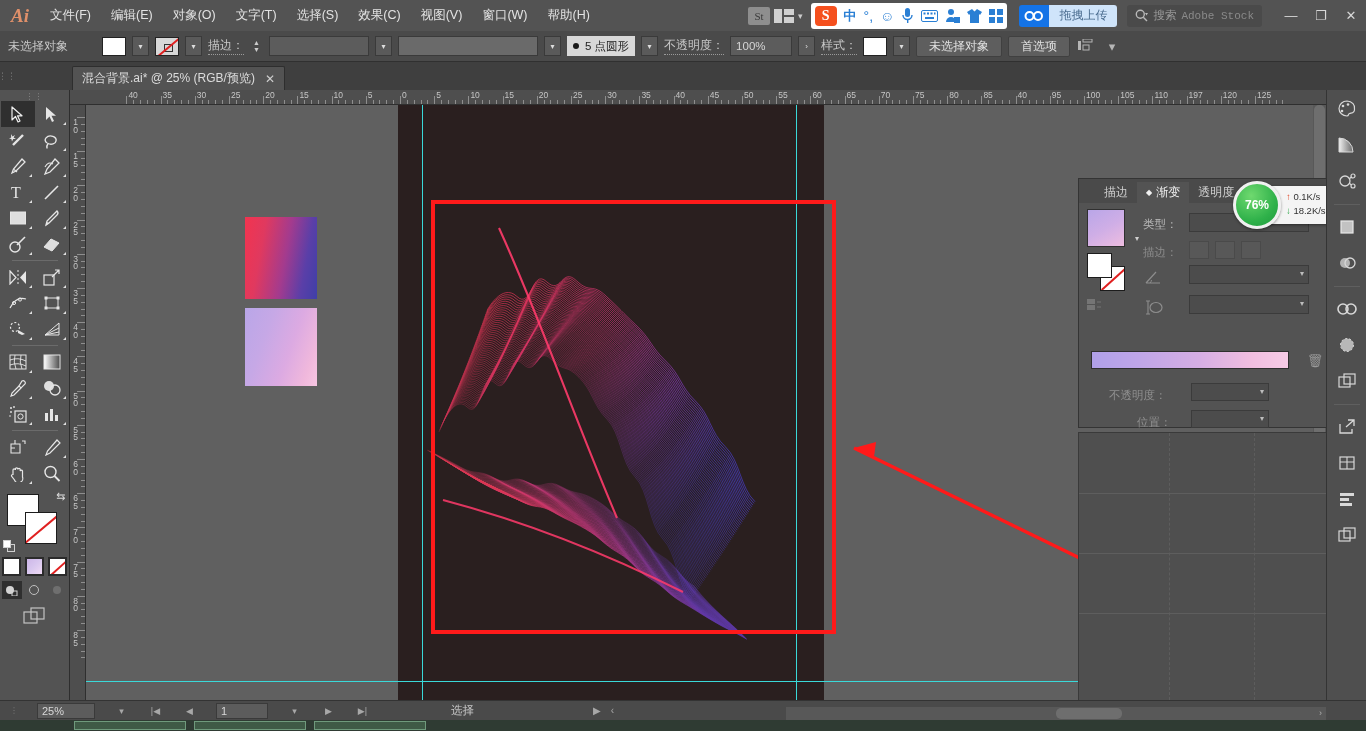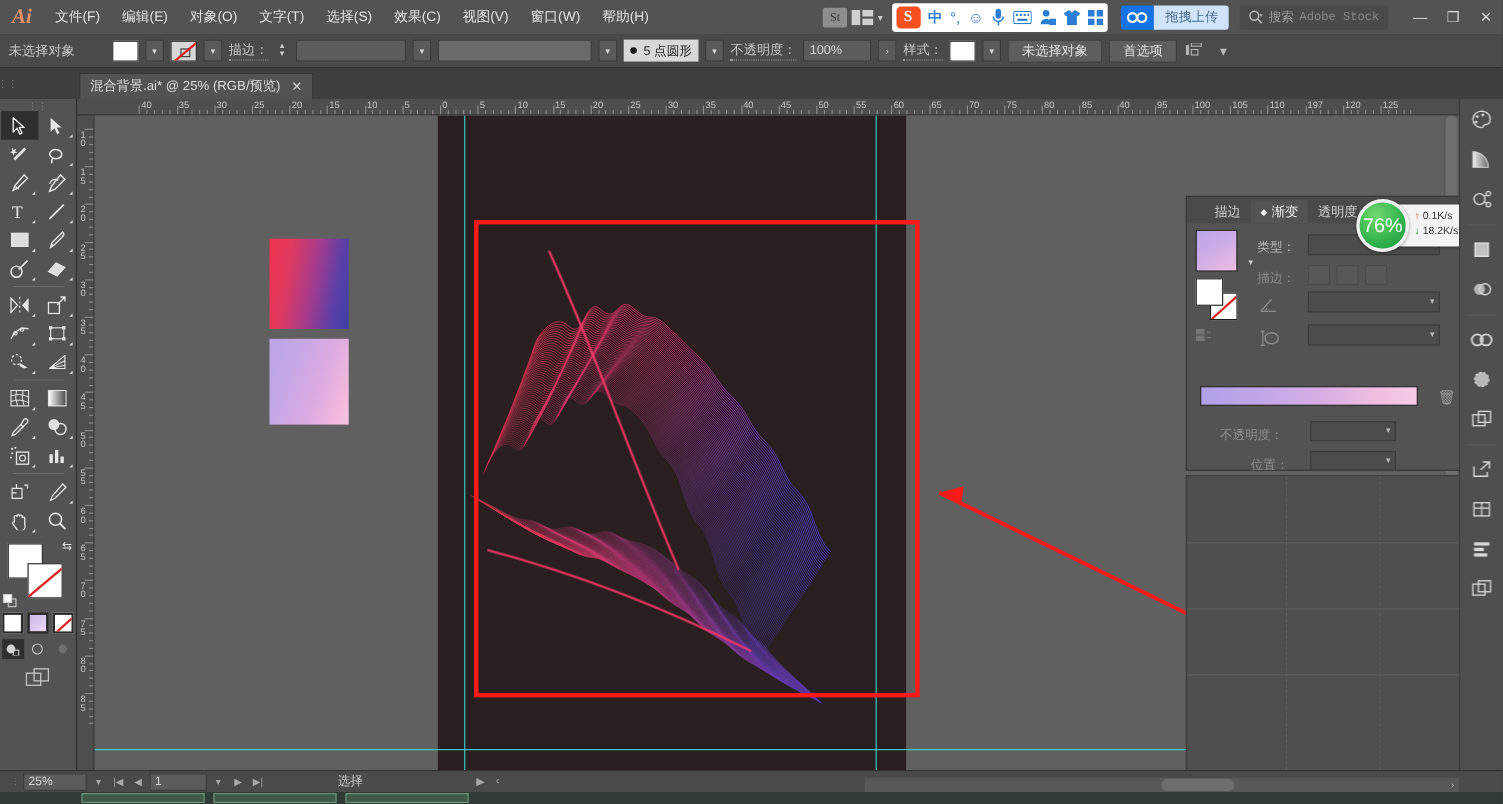--- a/index.html
+++ b/index.html
@@ -217,21 +217,21 @@
   
   .speedw{
     position:absolute; left:1238px; top:186px; width:118px; height:38px;
     background:#f4f4f4; border-radius:19px; display:flex; align-items:center;
     box-shadow:0 1px 3px rgba(0,0,0,.45);
   }
   .speed-circ{
     position:absolute; left:-5px; top:-5px; width:48px;height:48px;border-radius:50%;
     background:radial-gradient(circle at 36% 28%, #6fd96f, #2fb14a 62%, #1e9a3c);
     border:3px solid #f0f0f0; display:flex;align-items:center;justify-content:center;
-    color:#fff; font-size:18px; font-weight:normal; box-shadow:0 1px 3px rgba(0,0,0,.4);
+    color:#fff; font-size:12px; font-weight:bold; box-shadow:0 1px 3px rgba(0,0,0,.4);
   }
   .speed-txt{ position:absolute; left:48px; top:4px; font-size:9.5px; line-height:14px; color:#333;}
   .sp-up{ color:#e04a2b; }
   .sp-dn{ color:#2fa84a; }
   .speed-plus{
     position:absolute; right:-6px; top:3px; width:30px;height:30px;border-radius:50%;
     background:radial-gradient(circle at 36% 28%, #5aa9f0, #1b73d4);
     display:flex;align-items:center;justify-content:center;color:#fff;font-size:17px;
     box-shadow:0 1px 3px rgba(0,0,0,.4);
   }
@@ -243,21 +243,21 @@
     display:flex; flex-direction:column; align-items:center; padding-top:4px;
   }
   .rail-ic{ width:30px;height:30px;display:flex;align-items:center;justify-content:center;
             color:#d8d8d8; margin-bottom:6px; }
   .rail-sep{ width:26px;height:1px;background:#5f5f5f;margin:2px 0 7px; }
 
   
   .statusbar{
     position:absolute; left:0; bottom:11px; width:1366px; height:20px;
     background:#4a4a4a; border-top:1px solid #333; display:flex; align-items:center;
-    padding-left:6px; gap:3px;text-align:right;
+    padding-left:6px; gap:19px;text-align:right;
   }
   .zoom-inp{ width:58px;height:16px;background:#5c5c5c;border:1px solid #3a3a3a;
              font-size:11px;color:#d8d8d8;display:flex;align-items:center;padding-left:4px;}
   .sb-ic{ width:15px;height:16px;display:flex;align-items:center;justify-content:center;color:#a8a8a8;font-size:9px;}
   .page-inp{ width:52px;height:16px;background:#5c5c5c;border:1px solid #3a3a3a;
              font-size:11px;color:#d8d8d8;display:flex;align-items:center;padding-left:4px;}
   .sb-status{ margin-left:62px; font-size:11.5px; color:#c8c8c8; }
   .sb-arrows{ margin-left:100px; display:flex; gap:10px; color:#a8a8a8; font-size:10px;}
   .hscroll{ position:absolute; right:40px; bottom:11px; width:540px; height:13px; background:#585858; }
   .hscroll .thumb{ position:absolute; left:270px; top:1px; width:66px; height:11px; background:#6e6e6e; border-radius:5px;}

